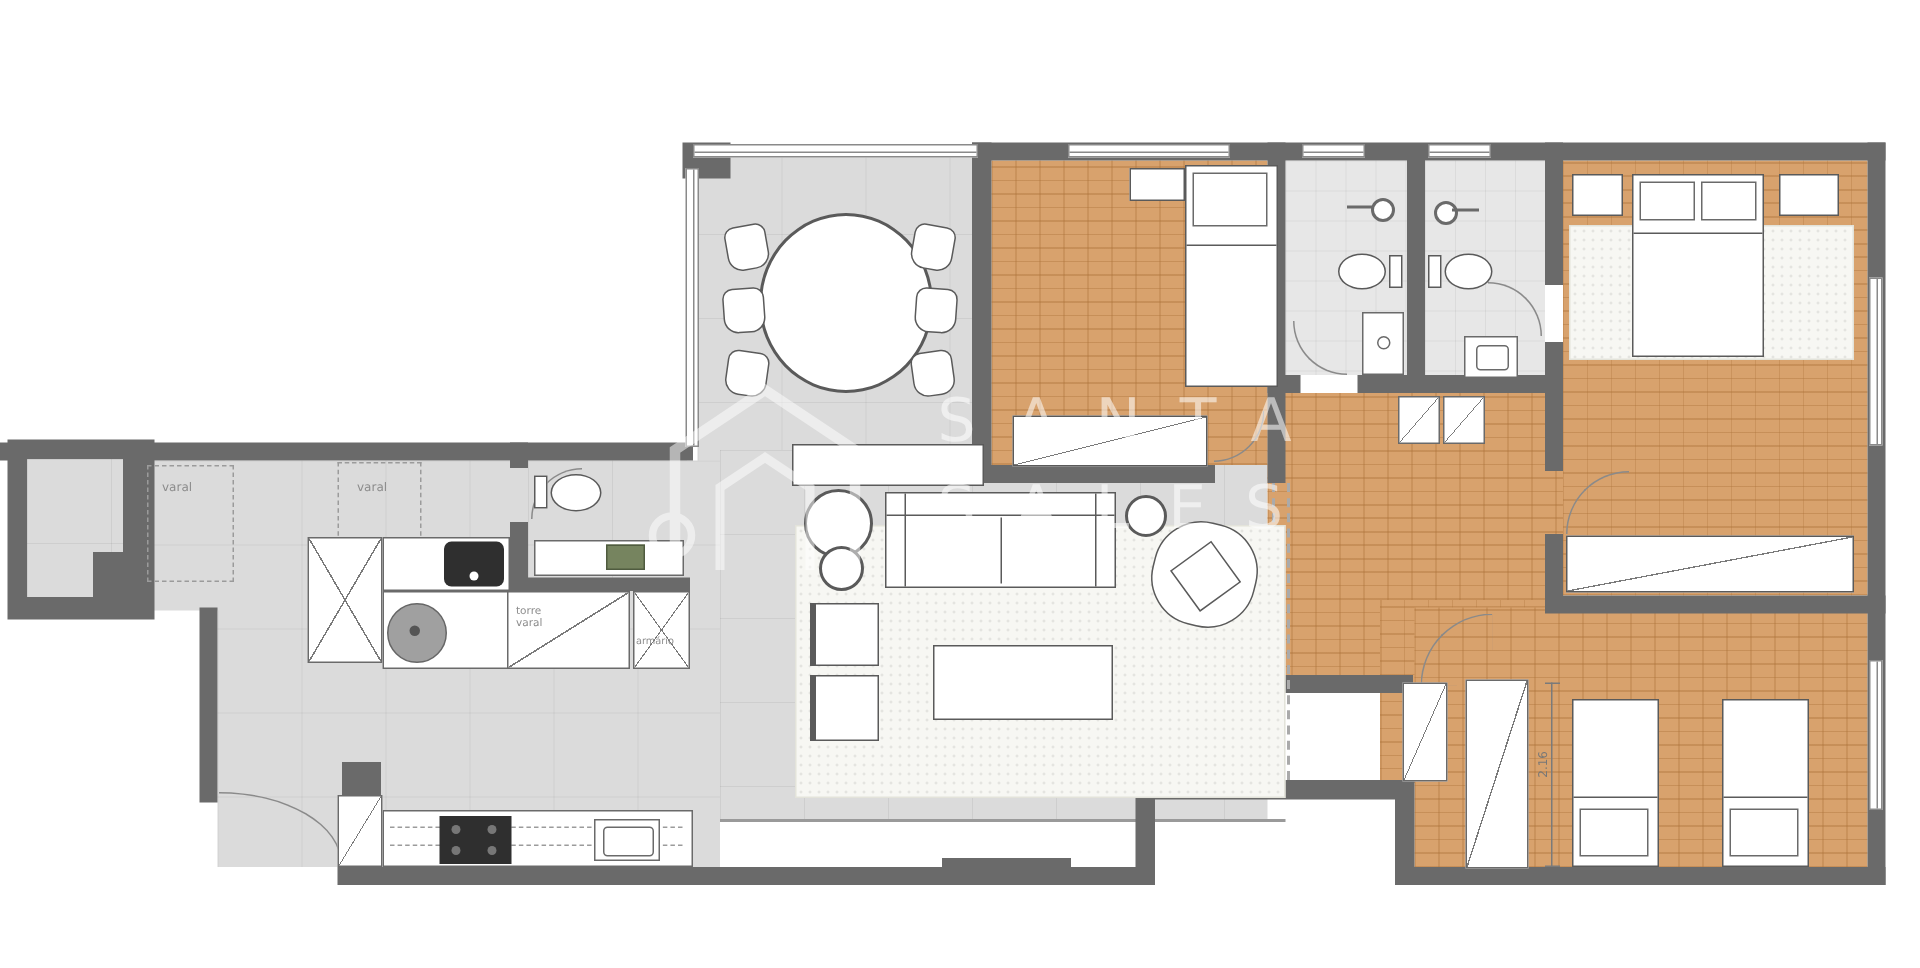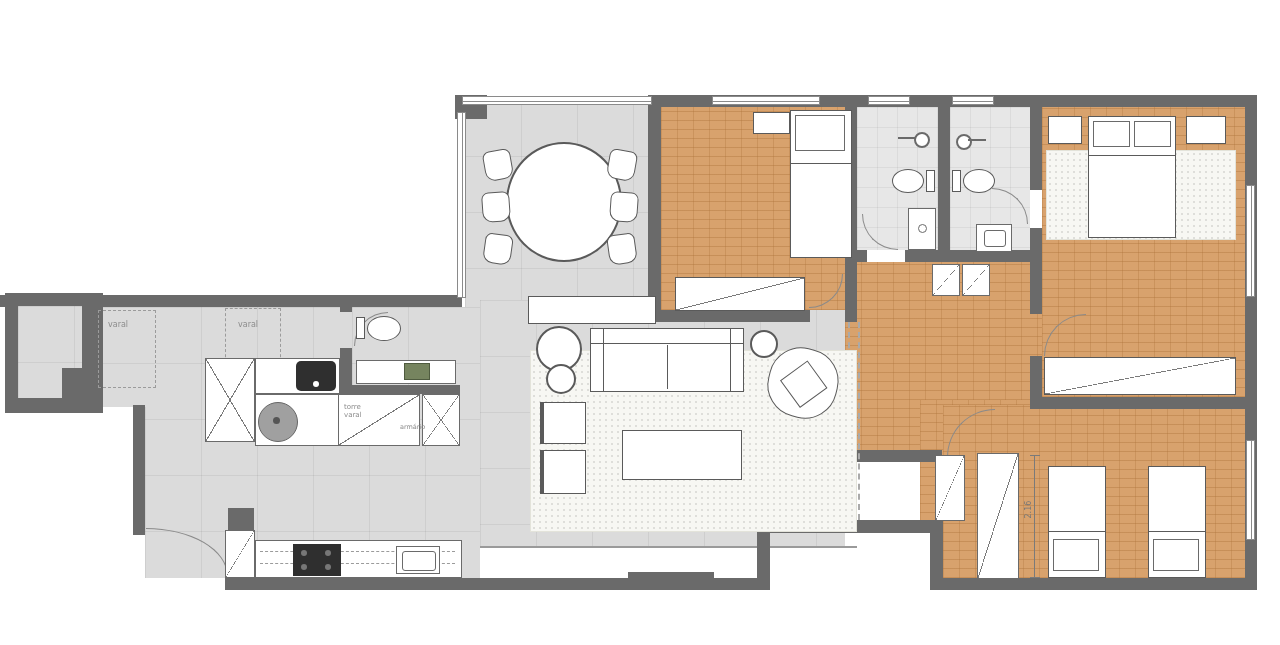--- a/index.html
+++ b/index.html
@@ -209,21 +209,21 @@
   <div class="abs" style="left:296px;top:361px;width:40px;height:30px;background:#2f2f2f;border-radius:5px;">
     <div class="dot" style="left:17px;top:20px;width:6px;height:6px;background:#fff;"></div>
   </div>
   <div class="furn2" style="left:255px;top:394px;width:85px;height:52px;"></div>
   <div class="dot" style="left:258px;top:402px;width:38px;height:38px;background:#a0a0a0;border:1.5px solid #666;">
     <div class="dot" style="left:14px;top:14px;width:7px;height:7px;background:#555;"></div>
   </div>
   <div class="furn2 diag" style="left:338px;top:394px;width:82px;height:52px;"></div>
   <span class="lbl" style="left:344px;top:403px;width:34px;font-size:7px;">torre varal</span>
   <div class="furn2 diagx" style="left:422px;top:394px;width:38px;height:52px;"></div>
-  <span class="lbl" style="left:400px;top:424px;font-size:6.5px;text-align:center;">armário</span>
+  <span class="lbl" style="left:424px;top:424px;font-size:6.5px;text-align:center;">armário</span>
 
   <div class="abs" style="left:356px;top:315px;width:46px;height:26px;">
     <div class="abs" style="left:0;top:2px;width:9px;height:22px;border:1.5px solid #5a5a5a;background:#fff;box-sizing:border-box;"></div>
     <div class="abs" style="left:11px;top:1px;width:34px;height:25px;border:1.5px solid #5a5a5a;border-radius:50%;background:#fff;box-sizing:border-box;"></div>
   </div>
   <div class="furn2" style="left:356px;top:360px;width:100px;height:24px;"></div>
   <div class="abs" style="left:404px;top:363px;width:26px;height:17px;background:#76845f;border:1px solid #4f5b3f;box-sizing:border-box;"></div>
 
   <div class="furn2 diag" style="left:225px;top:530px;width:30px;height:48px;"></div>
   <div class="furn2" style="left:255px;top:540px;width:207px;height:38px;"></div>
@@ -232,14 +232,23 @@
   <div class="abs" style="left:293px;top:544px;width:48px;height:32px;background:#2f2f2f;">
     <div class="dot" style="left:8px;top:6px;width:6px;height:6px;background:#777;"></div>
     <div class="dot" style="left:32px;top:6px;width:6px;height:6px;background:#777;"></div>
     <div class="dot" style="left:8px;top:20px;width:6px;height:6px;background:#777;"></div>
     <div class="dot" style="left:32px;top:20px;width:6px;height:6px;background:#777;"></div>
   </div>
   <div class="furn2" style="left:396px;top:546px;width:44px;height:28px;">
     <div class="abs" style="left:5px;top:4px;width:32px;height:18px;border:1px solid #6a6a6a;border-radius:3px;"></div>
   </div>
 
+  <div class="abs" style="left:420px;top:240px;width:470px;height:140px;pointer-events:none;z-index:60;">
+    <svg width="170" height="140" viewBox="0 0 170 140" style="position:absolute;left:0;top:5px;opacity:.5;">
+      <path d="M30 135 V55 L90 15 L150 55 V135" fill="none" stroke="#ffffff" stroke-width="7"></path>
+      <path d="M60 135 V80 L90 60 L120 80 V135" fill="none" stroke="#ffffff" stroke-width="6"></path>
+      <circle cx="28" cy="112" r="13" fill="none" stroke="#ffffff" stroke-width="5"></circle>
+    </svg>
+    <div class="wm-text" style="left:205px;top:18px;">SANTA</div>
+    <div class="wm-text" style="left:205px;top:76px;">SALES</div>
+  </div>
 
 </div>
 
 </body></html>

